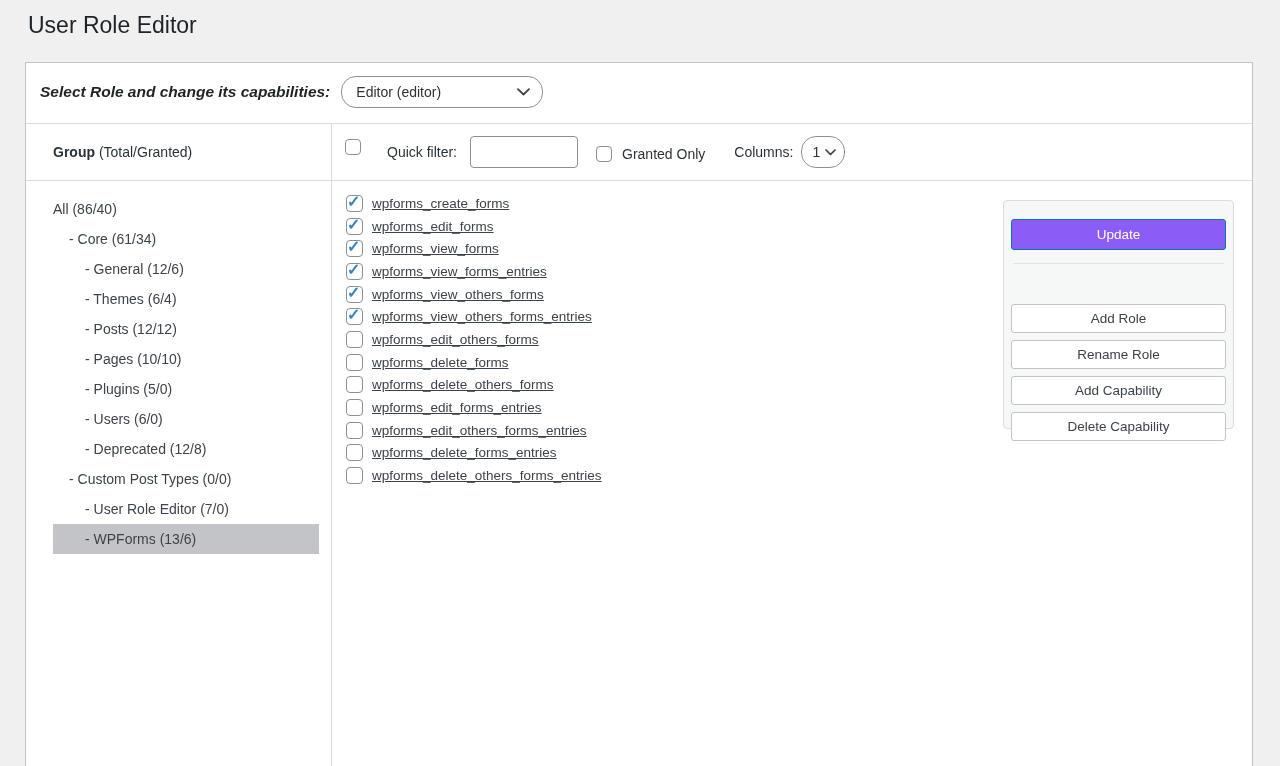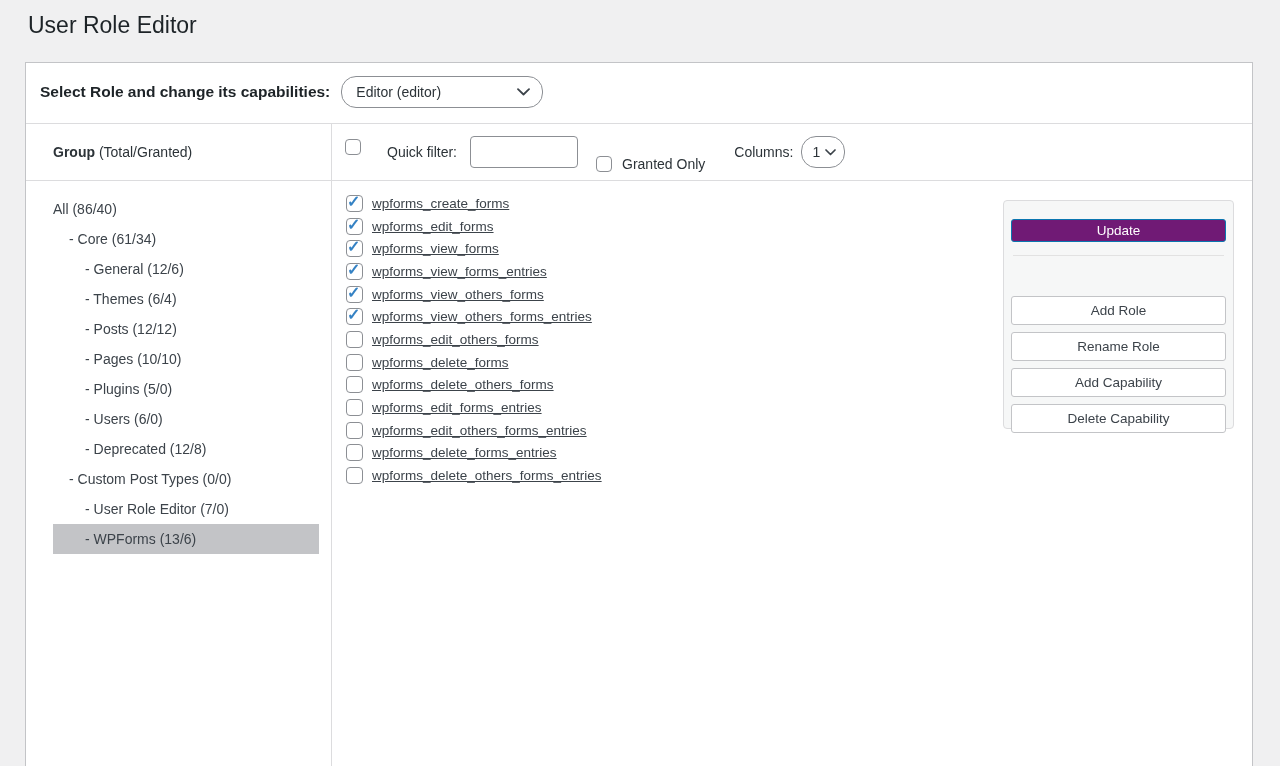--- a/index.html
+++ b/index.html
@@ -15,21 +15,21 @@
     font-size:23px; font-weight:400; line-height:1.3; color:#1d2327;
   }
   .main-box {
     position:absolute; left:25px; top:62px; width:1228px; height:706px;
     background:#fff; border:1px solid #c3c4c7;
     display:flex; flex-direction:column;
   }
   
   .top-section { padding:13px 14px 15px; }
   .role-row { display:flex; align-items:center; gap:11px; }
-  .role-label { font-size:15.5px; font-weight:700; color:#1d2327; }
+  .role-label { font-size:15.5px; font-weight:700; color:#1d2327;font-style:italic; }
   .select {
     display:inline-flex; align-items:center; justify-content:space-between;
     border:1px solid #8c8f94; border-radius:15px; background:#fff;
     height:32px; font-size:14px; color:#2c3338; padding:0 12px 0 14px;
     cursor:pointer;
   }
   .role-select { width:202px; }
   .columns-select { width:44px; padding:0 8px 0 10px; margin-left:8px; }
   .options-row { display:flex; align-items:center; gap:14px; margin-top:17px; }
   .option { display:inline-flex; align-items:center; gap:10px; font-size:14px; color:#2c3338; cursor:pointer; }
@@ -69,40 +69,40 @@
     border-bottom:1px solid #dcdcde; padding-left:13px;
     font-size:14px; color:#2c3338;
   }
   .select-all-cb { position:relative; top:-5px; }
   .qf-label { margin-left:26px; }
   .qf-input {
     margin-left:13px; width:108px; height:32px;
     border:1px solid #8c8f94; border-radius:4px; background:#fff;
     font-size:14px; font-family:inherit; padding:0 8px; color:#2c3338; outline:none;
   }
-  .granted-wrap { display:inline-flex; align-items:center; gap:10px; margin-left:18px; cursor:pointer; position:relative; top:12px; }
+  .granted-wrap { display:inline-flex; align-items:center; gap:10px; margin-left:18px; cursor:pointer; position:relative; top:2px; }
   .col-label { margin-left:29px; }
   
   .caps-area { position:relative; flex:1; padding:11px 0 0 14px; }
   .cap-row {
     display:flex; align-items:center; gap:9px; height:22.7px;
     font-size:13.5px; color:#3c434a; cursor:pointer; white-space:nowrap;text-decoration:underline;
   }
   .cap-cb { width:17px; height:17px; min-width:17px; }
   
   .actions-panel {
     position:absolute; top:19px; right:18px; width:231px; height:229px;
     background:#f6f7f7; border:1px solid #dcdcde; border-radius:4px;
     padding:18px 7px 0;
   }
   .btn {
     display:block; width:100%; border-radius:3px;
     font-size:13.5px; font-family:inherit; cursor:pointer; text-align:center;
   }
-  .btn-primary { height:23px; background:#701a75; border:1px solid #0a76b0; color:#fff; }
+  .btn-primary { height:31px; background:#8b5cf6; border:1px solid #0a76b0; color:#fff; }
   .panel-hr { height:1px; background:#e2e2e2; margin:13px 2px 10px; }
   .secondary-list { display:flex; flex-direction:column; gap:7px;margin-top:40px; }
   .btn-secondary { height:29px; background:#fff; border:1px solid #c3c4c7; color:#3c434a; }
   .chev { flex:none; }
 </style>
 </head>
 <body>
 
 <h1 class="page-title">User Role Editor</h1>
 

